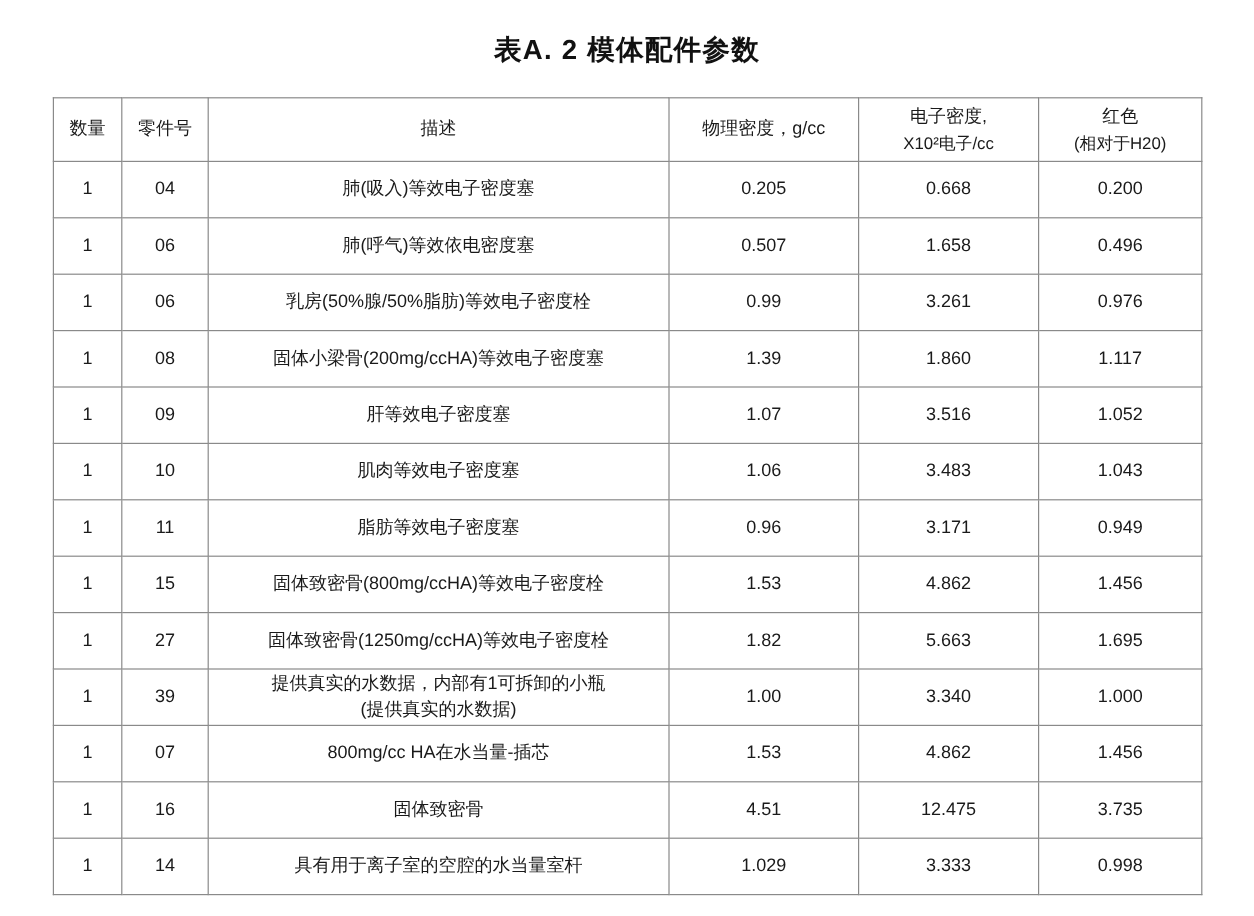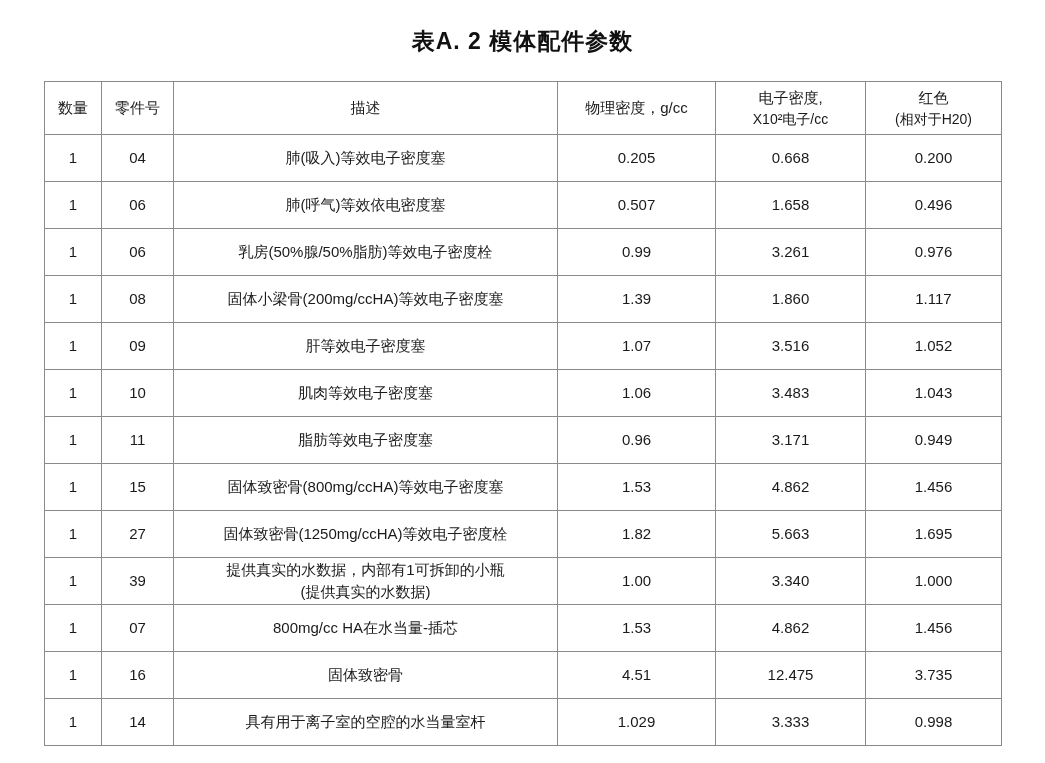--- a/index.html
+++ b/index.html
@@ -178,21 +178,21 @@
           <td>11</td>
           <td>脂肪等效电子密度塞</td>
           <td>0.96</td>
           <td>3.171</td>
           <td>0.949</td>
         </tr>
 
         <tr>
           <td>1</td>
           <td>15</td>
-          <td>固体致密骨(800mg/ccHA)等效电子密度塞</td>
+          <td>固体致密骨(800mg/ccHA)等效电子密度栓</td>
           <td>1.53</td>
           <td>4.862</td>
           <td>1.456</td>
         </tr>
 
         <tr>
           <td>1</td>
           <td>27</td>
           <td>固体致密骨(1250mg/ccHA)等效电子密度栓</td>
           <td>1.82</td>

